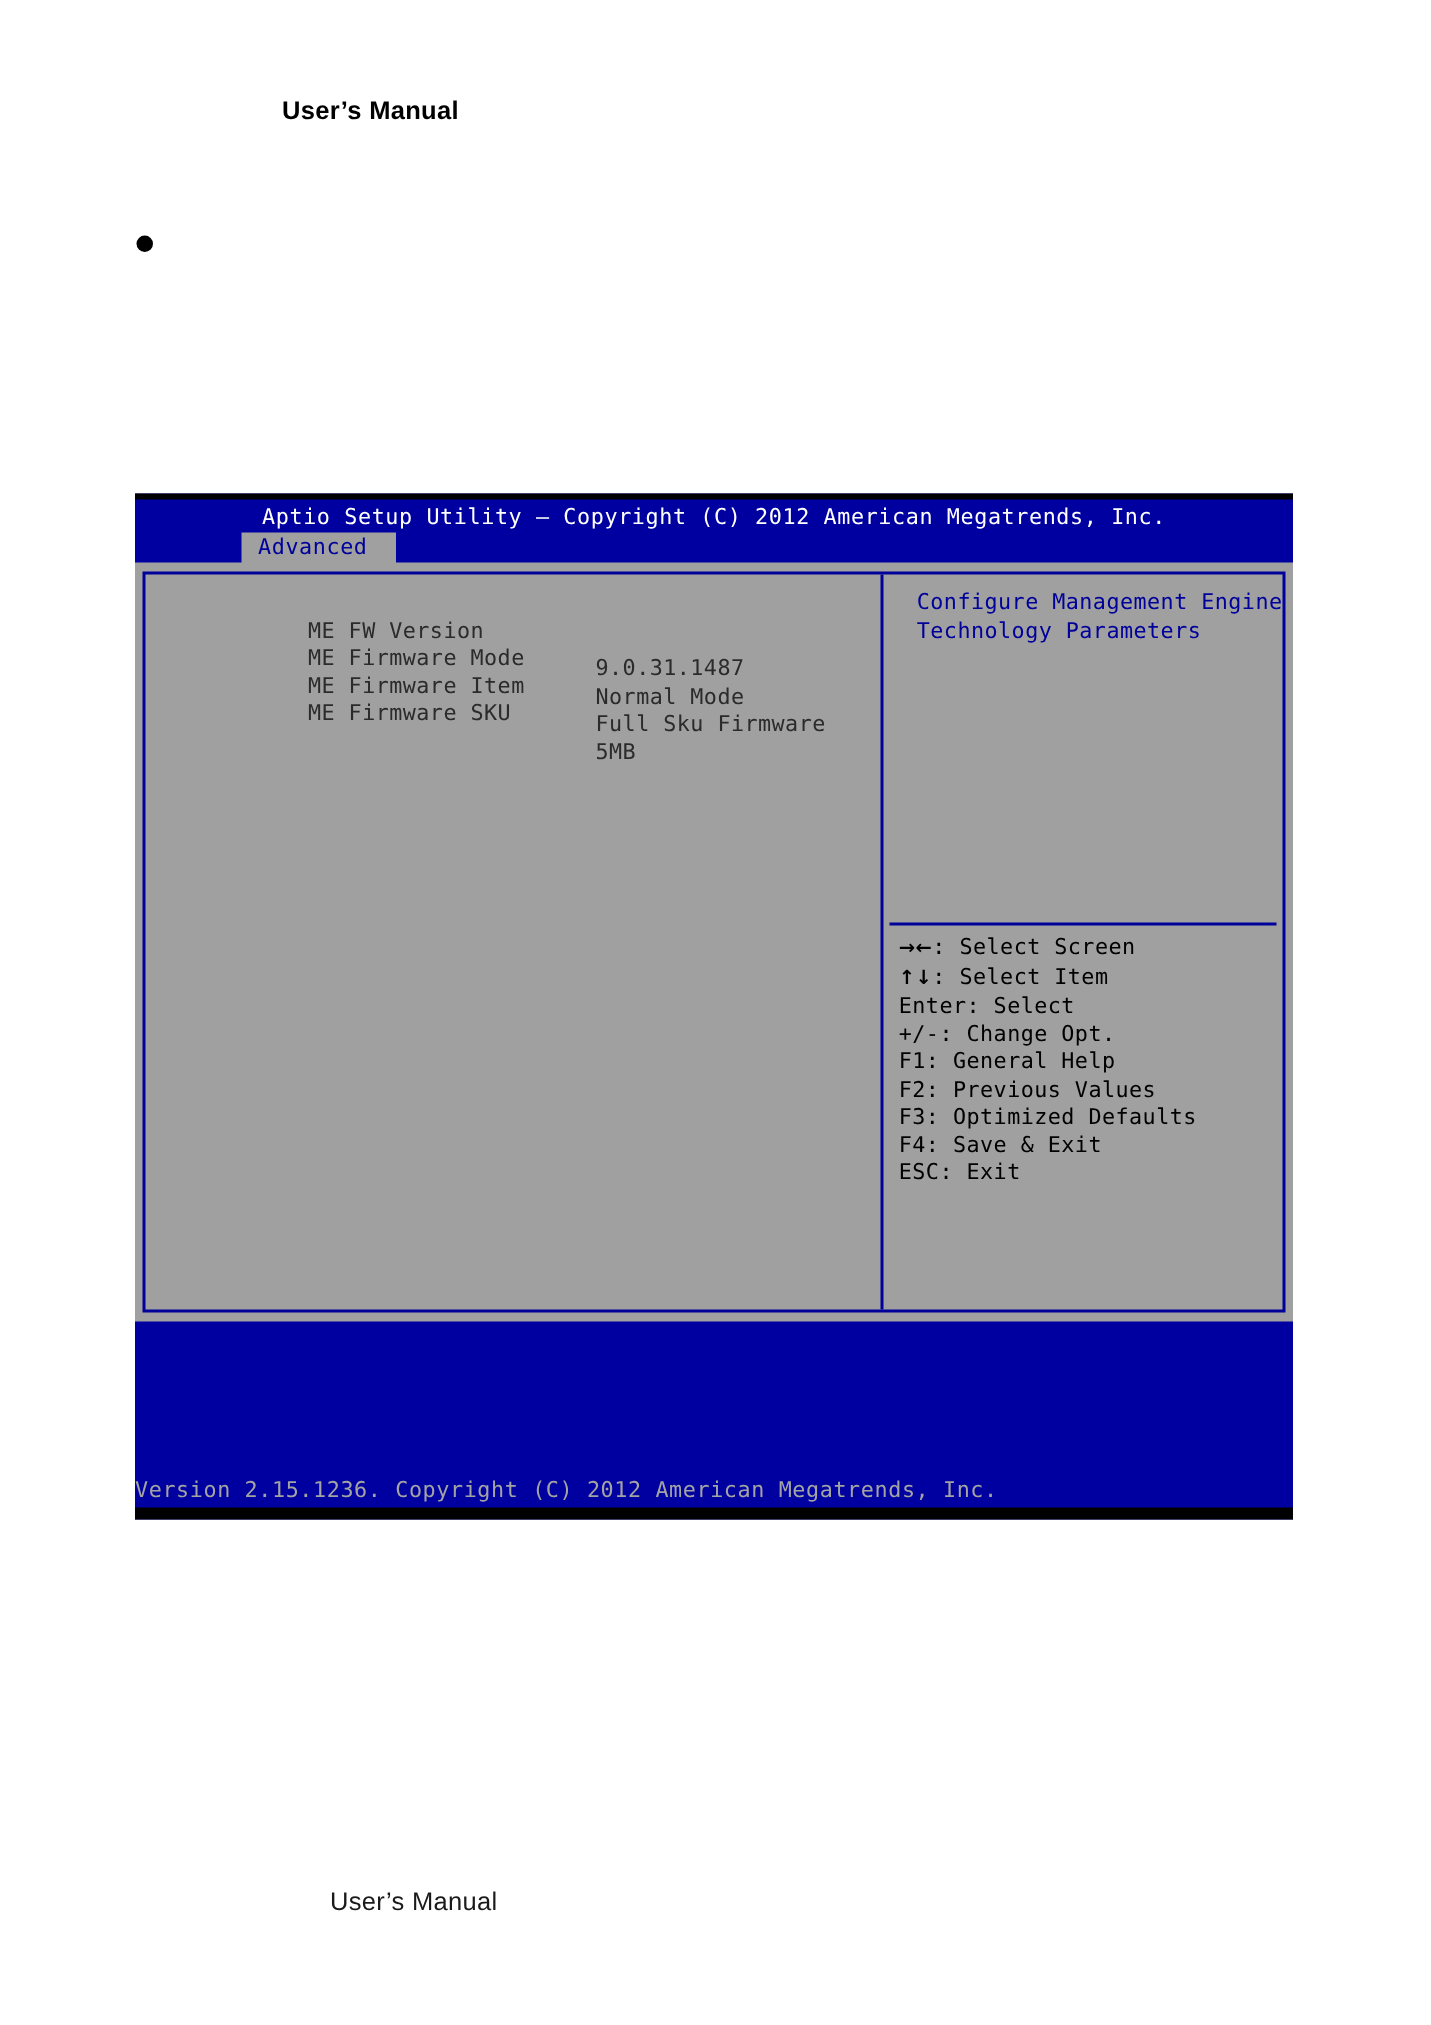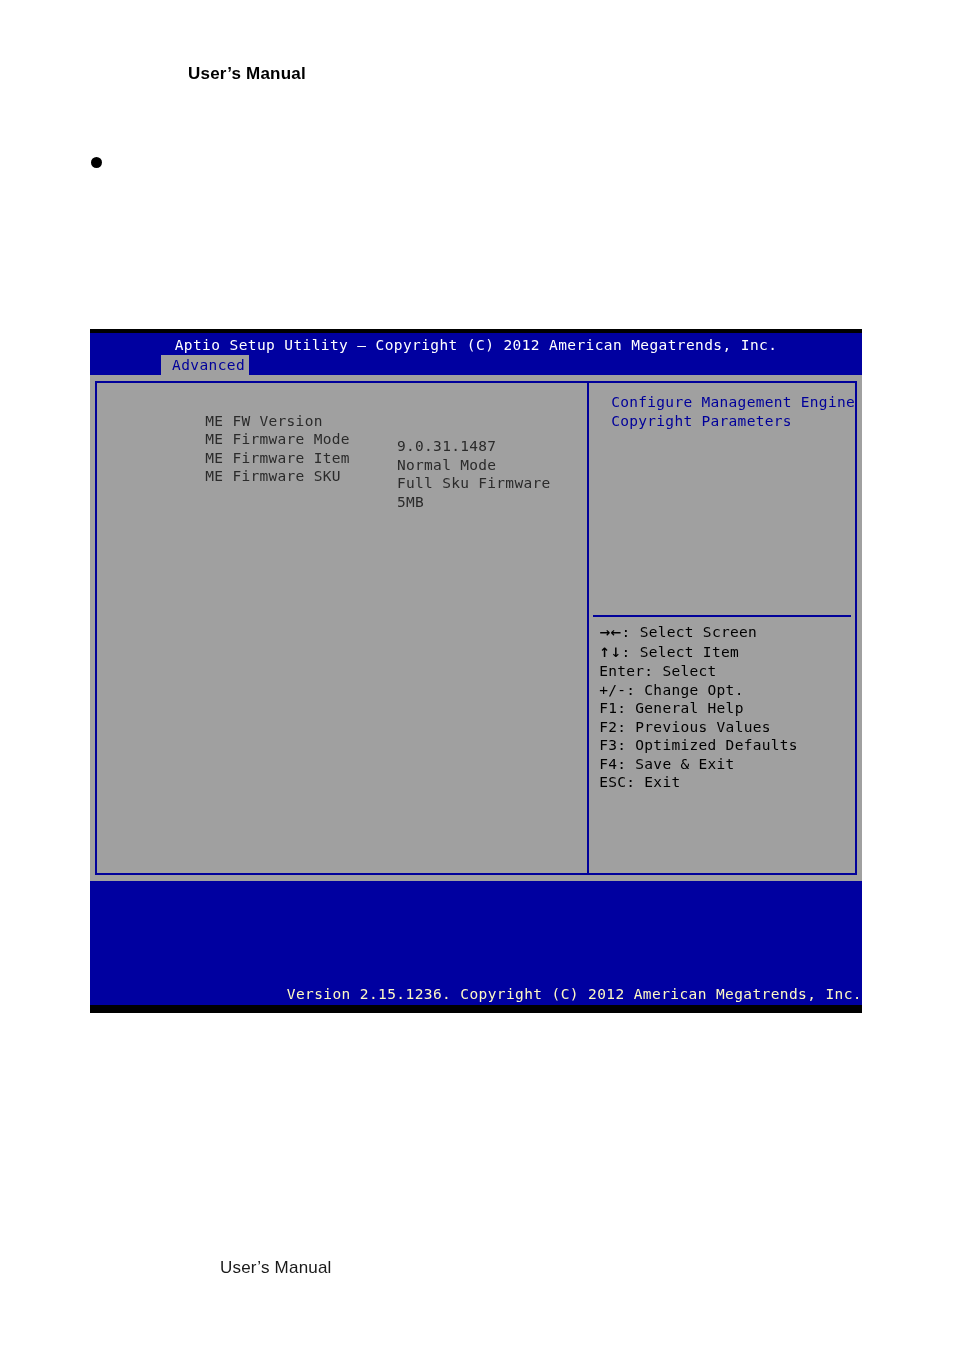--- a/index.html
+++ b/index.html
@@ -77,21 +77,21 @@
     position: absolute;
     left: 0;
     top: 26px;
     width: 100%;
     height: 20px;
   }
   .bios-tab {
     position: absolute;
     left: 71px;
     top: 0;
-    padding: 2px 4px 3px 11px;
+    padding: 2px 19px 3px 11px;
     background: #a0a0a0;
     color: #00009a;
     font-size: 14.5px;
     letter-spacing: 0.4px;
     white-space: pre;
   }
 
   
   .bios-body {
     position: absolute;
@@ -194,24 +194,24 @@
     font-size: 13px;
   }
 
   .bios-footer {
     position: absolute;
     left: 0;
     bottom: 8px;
     width: 100%;
     height: 22px;
     background: #0000a0;
-    color: #fef9c3;
+    color: #a3a3a3;
     font-size: 14.5px;
     line-height: 22px;
-    text-align: right;
+    text-align: left;
     letter-spacing: 0.4px;
     white-space: pre;
   }
   .bios-botstrip {
     position: absolute;
     left: 0;
     bottom: 0;
     width: 100%;
     height: 8px;
     background: #000000;
@@ -259,21 +259,21 @@
           <span class="label">ME Firmware SKU</span>
           <span class="value">5MB</span>
         </div>
 
 
       </div>
 
       <div class="pane-right">
 
         <div class="help-line">Configure Management Engine</div>
-        <div class="help-line">Copyright Parameters</div>
+        <div class="help-line">Technology Parameters</div>
 
         <div class="hr"></div>
 
         <div class="keys">
           <div class="key-line"><span class="glyph">→←</span><span>: Select Screen</span></div>
           <div class="key-line"><span class="glyph">↑↓</span><span>: Select Item</span></div>
           <div class="key-line">Enter: Select</div>
           <div class="key-line">+/-: Change Opt.</div>
           <div class="key-line">F1: General Help</div>
           <div class="key-line">F2: Previous Values</div>

